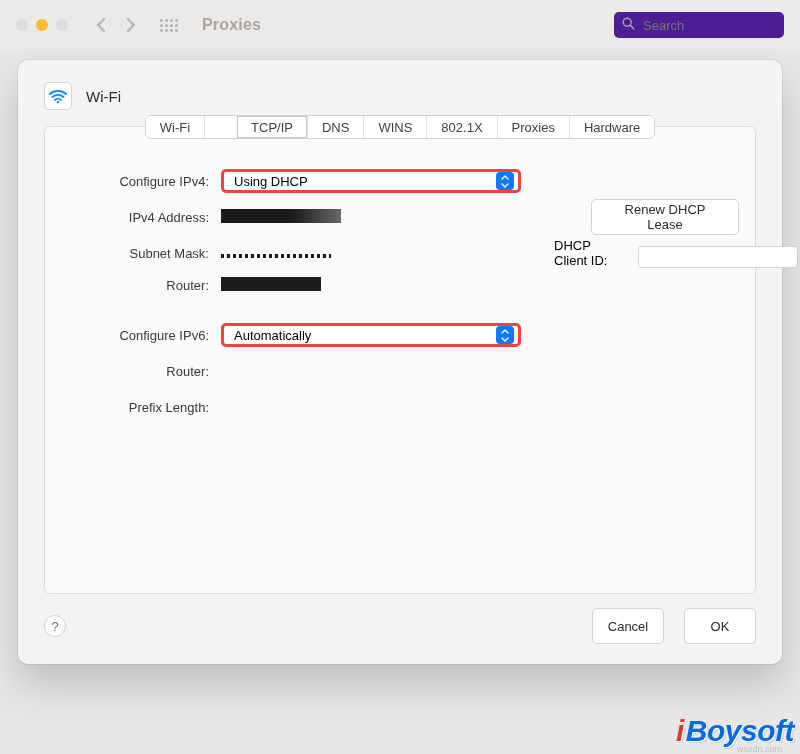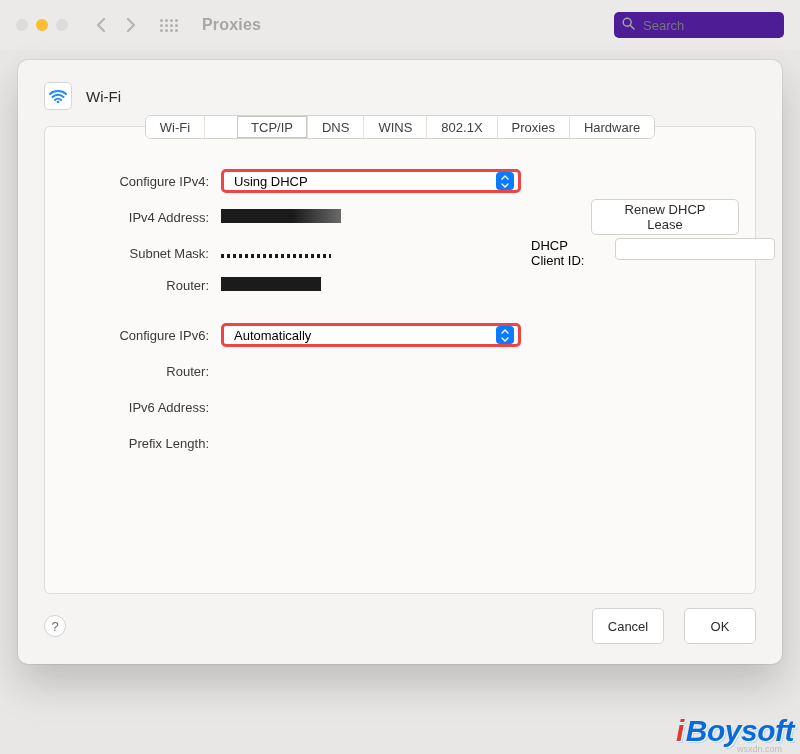--- a/index.html
+++ b/index.html
@@ -164,21 +164,21 @@
     border:1px solid #d4d2cf;
     border-radius:5px;
     background:#fff;
     padding:0 14px;
     font-size:13px;
     color:#2b2b2b;
     display:inline-flex;align-items:center;justify-content:center;
     cursor:default;
   }
   .dhcp-row {
-    display:flex;align-items:flex-start;gap:16px;justify-content:flex-end;
+    display:flex;align-items:flex-end;gap:16px;justify-content:flex-end;margin-left:23px;
   }
   .hint {
     font-size:11px;color:#8a8886;text-align:center;width:160px;
   }
   .spacer { height:18px; }
   .sheet-footer {
     margin-top:auto;
     display:flex; align-items:center; gap:10px;
     padding-top:14px;
   }
@@ -334,25 +334,20 @@
         </div>
         <div></div>
       </div>
 
       <div class="row">
         <div class="label">Router:</div>
         <div></div>
         <div></div>
       </div>
       <div class="row">
-        <div class="label">IPv6 Address:</div>
-        <div></div>
-        <div></div>
-      </div>
-      <div class="row">
         <div class="label">Prefix Length:</div>
         <div></div>
         <div></div>
       </div>
 
     </div>
   </div>
 
   <div class="sheet-footer">
     <div class="help">?</div>

